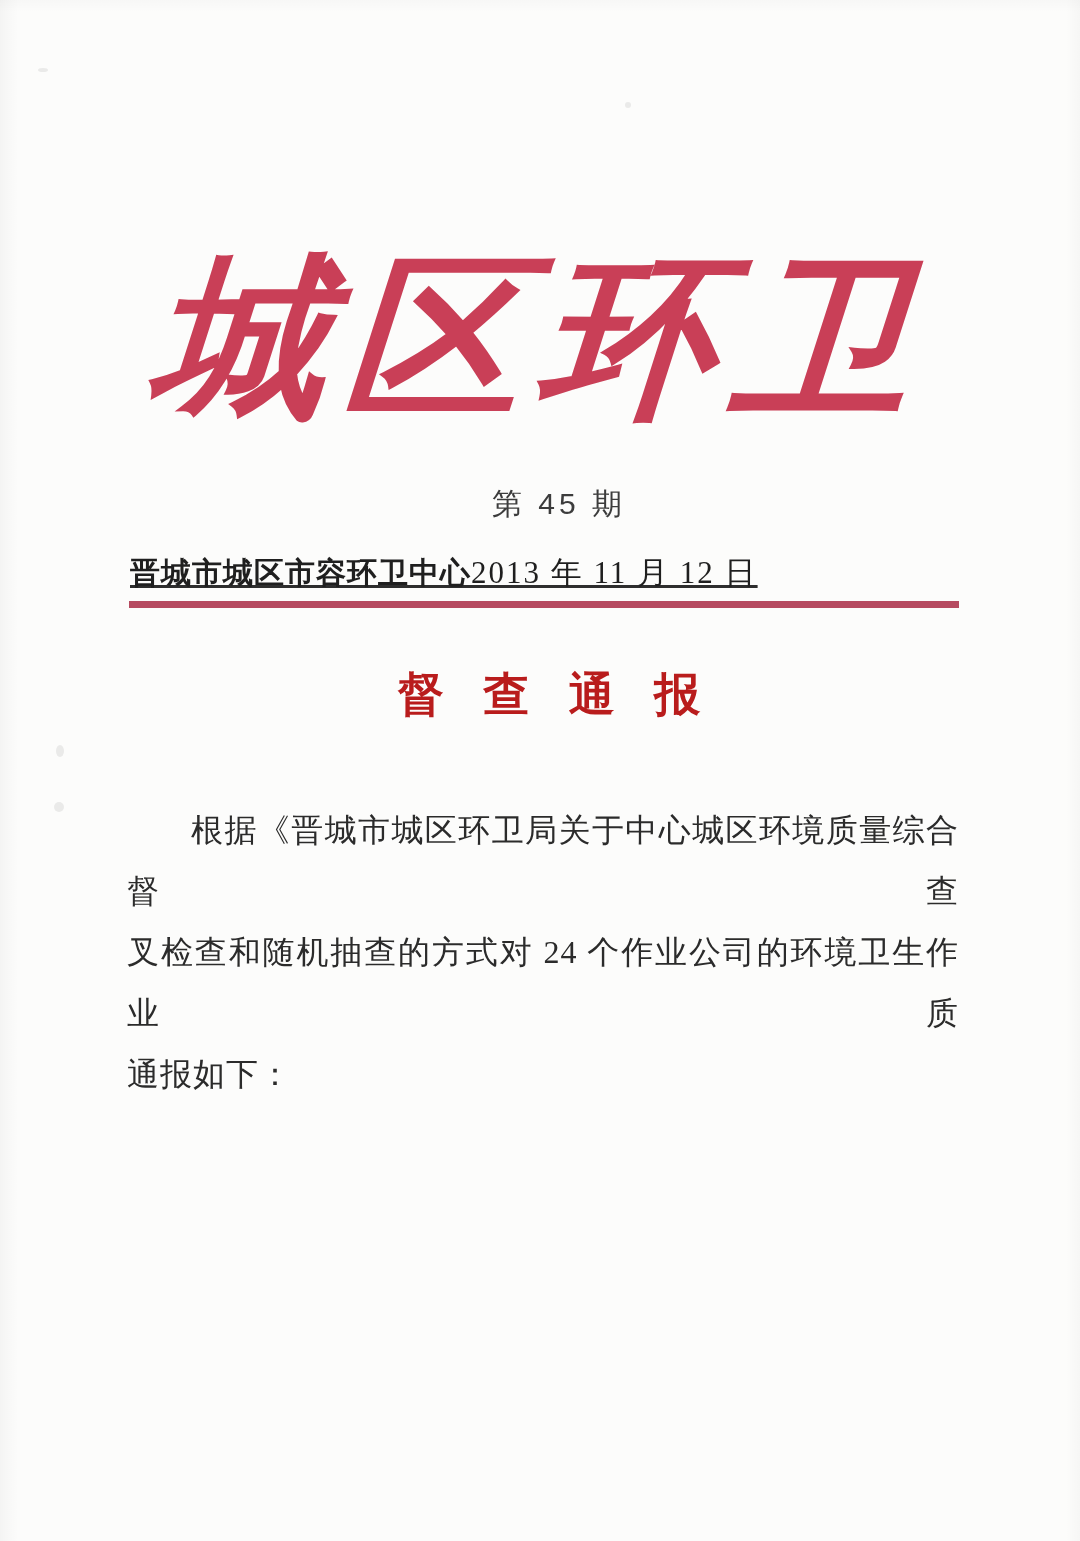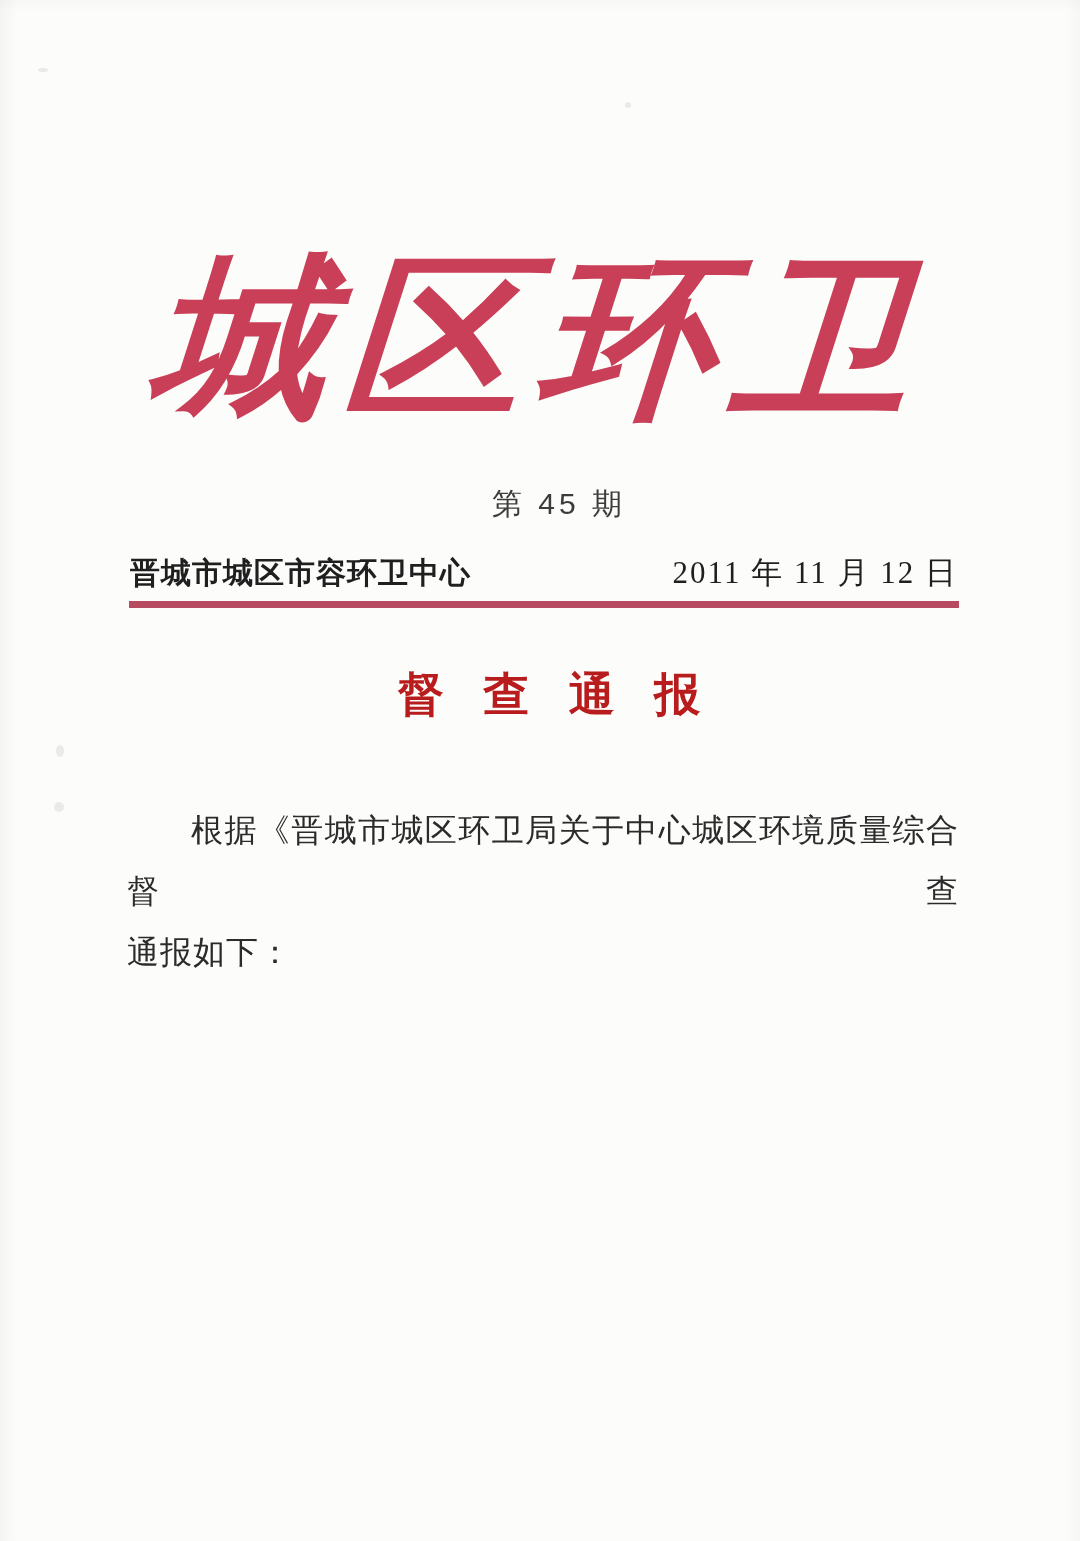--- a/index.html
+++ b/index.html
@@ -31,21 +31,21 @@
     letter-spacing:18px;
     transform:skewX(-4deg);
   }
   .issue{
     position:absolute;top:484px;left:0;width:100%;
     text-align:center;font-size:30px;color:#3c3c3c;
     font-family:"Liberation Sans",sans-serif;letter-spacing:4px;padding-left:19px;
   }
   .header-line{
     position:absolute;top:552px;left:130px;width:828px;
-    display:flex;justify-content:space-between;align-items:baseline;
+    display:flex;align-items:baseline;text-decoration:underline;
   }
   .org{
     font-family:"Liberation Sans",sans-serif;
     font-weight:bold;font-size:30px;color:#1f1f1f;letter-spacing:1px;
   }
   .pubdate{
     font-family:"Liberation Serif",serif;
     font-size:31px;color:#1f1f1f;letter-spacing:2px;
   }
   .red-rule{
@@ -85,27 +85,28 @@
   <div class="speck" style="left:56px;top:745px;width:8px;height:12px;"></div>
   <div class="speck" style="left:54px;top:802px;width:10px;height:10px;"></div>
   <div class="speck" style="left:625px;top:102px;width:6px;height:6px;"></div>
 
   <div class="masthead" style="color:#c93f57;">城区环卫</div>
 
   <div class="issue">第 45 期</div>
 
   <div class="header-line">
     <span class="org">晋城市城区市容环卫中心</span>
-    <span class="pubdate">2011 年 11 月 12 日</span>
+    <span class="pubdate">2013 年 11 月 12 日</span>
   </div>
 
   <div class="red-rule" style="background:#b64a60;"></div>
 
   <div class="doc-title">督 查 通 报</div>
 
   <div class="body-block">
     <div class="line jl indent">根据《晋城市城区环卫局关于中心城区环境质量综合督查</div>
+    <div class="line jl">叉检查和随机抽查的方式对 24 个作业公司的环境卫生作业质</div>
     <div class="line">通报如下：</div>
 
   </div>
 
 
 </div>
 
 </body></html>

